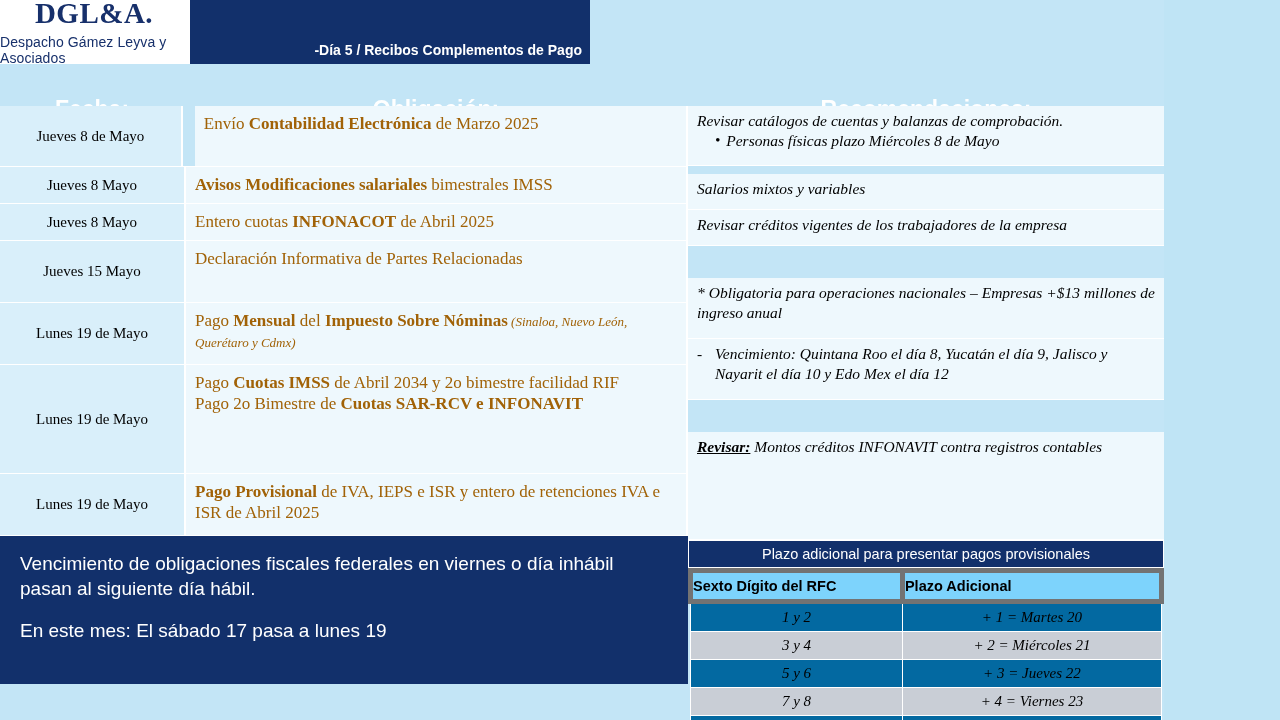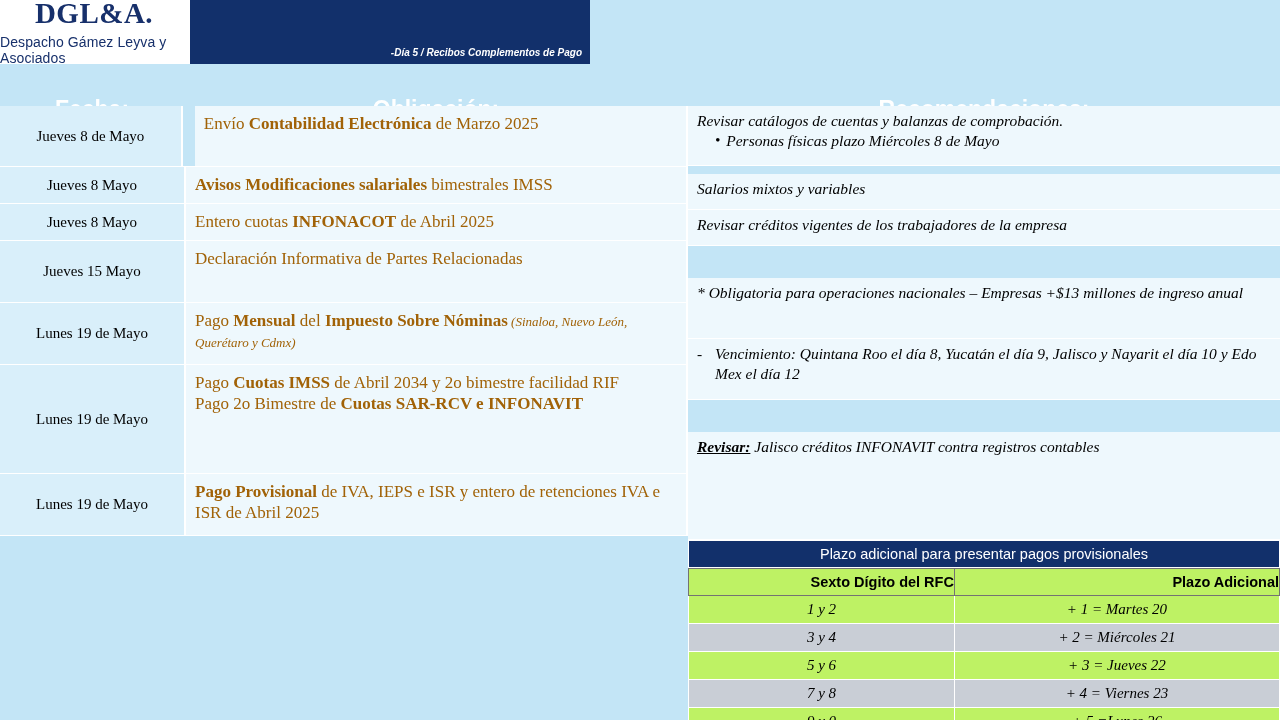--- a/index.html
+++ b/index.html
@@ -2,21 +2,21 @@
 <html><head>
 <meta charset="utf-8">
 <style>
   html,body{margin:0;padding:0;}
   body{
     width:1280px;height:720px;
     background:#bfe4f5;
     font-family:"Liberation Sans", sans-serif;
     overflow:hidden;
   }
-  .page{position:relative;width:1280px;height:720px;background:#c3e5f6;}
+  .page{position:relative;width:1164px;height:720px;background:#c3e5f6;}
 
   
   .header{display:flex;height:64px;align-items:stretch;}
   .logo-box{
     width:188px;background:#ffffff;display:flex;flex-direction:column;
     align-items:center;justify-content:center;border-right:2px solid #ffffff;
   }
   .logo-main{
     font-family:"Liberation Serif", serif;
     font-size:29px;font-weight:bold;color:#17306b;letter-spacing:.5px;line-height:1;
@@ -29,21 +29,21 @@
   }
   .title-box .title{
     color:#ffffff;font-size:31px;font-weight:bold;letter-spacing:.5px;
     text-shadow:1px 1px 2px rgba(0,0,0,.6);
   }
   .subtitle-box{
     width:400px;background:#12306b;display:flex;align-items:flex-end;justify-content:flex-end;
     padding:0 8px 6px 0;box-sizing:border-box;
   }
   .subtitle-box .subtitle{
-    color:#ffffff;font-size:10px;font-style:italic;font-weight:bold;
+    color:#ffffff;font-size:14px;font-weight:bold;
   }
 
   
   .colhead{display:flex;height:42px;}
   .colhead div{
     background:#1573c4;color:#ffffff;font-size:23px;font-weight:bold;
     display:flex;align-items:center;justify-content:center;
     border-right:2px solid #ffffff;box-sizing:border-box;margin-top:45px;
   }
   .ch-fecha{width:186px;}
@@ -93,28 +93,28 @@
   .note p:last-child{margin-bottom:0;}
 
   
   .plazo{margin-left:0;}
   .plazo-title{
     background:#12306b;color:#ffffff;text-align:center;font-size:14.5px;
     padding:5px 0;border:1px solid #ffffff;box-sizing:border-box;
   }
   .plazo table{border-collapse:collapse;width:100%;}
   .plazo th{
-    background:#bef264;color:#000;font-size:14.5px;font-weight:bold;
-    padding:5px 0;border:1px solid #737373;text-align:right;
+    background:#7dd3fc;color:#000;font-size:14.5px;font-weight:bold;
+    padding:5px 0;border:5px solid #737373;text-align:left;
   }
   .plazo td{
     font-family:"Liberation Serif", serif;font-style:italic;font-size:15px;
     padding:5px 0;border:1px solid #ffffff;text-align:center;color:#000;
   }
-  .plazo tr.odd td{background:#bef264;}
+  .plazo tr.odd td{background:#0369a1;}
   .plazo tr.even td{background:#c9ced6;font-style:italic;}
   .plazo col.c1{width:45%;}
 </style>
 </head>
 <body>
 
 <div class="page">
 
   <div class="header">
     <div class="logo-box">
@@ -182,20 +182,24 @@
         </div>
       </div>
 
       <div class="row" style="height:61px;">
         <div class="c-fecha">Lunes 19 de Mayo</div>
         <div class="c-oblig">
           <b>Pago Provisional</b><span> de IVA, IEPS e ISR y entero de retenciones IVA e ISR de Abril 2025</span>
         </div>
       </div>
 
+      <div class="note">
+        <p>Vencimiento de obligaciones fiscales federales en viernes o día inhábil pasan al siguiente día hábil.</p>
+        <p>En este mes: El sábado 17 pasa a lunes 19</p>
+      </div>
     </div>
 
     <div class="right-col">
 
       <div class="c-reco" style="height:60px;">
         <div>Revisar catálogos de cuentas y balanzas de comprobación.</div>
         <div class="bullet">
           <span class="dot">•</span>
           <span>Personas físicas plazo Miércoles 8 de Mayo</span>
         </div>
@@ -207,21 +211,21 @@
 
       <div class="c-reco" style="height:61px;">
         <div class="dashrow">
           <span class="dash">-</span>
           <span>Vencimiento: Quintana Roo el día 8, Yucatán el día 9, Jalisco y Nayarit el día 10 y Edo Mex el día 12</span>
         </div>
       </div>
 
       <div class="c-reco justify" style="height:108px;">
         <div>
-          <b class="u">Revisar:</b><span> Jalisco créditos INFONAVIT contra registros contables</span>
+          <b class="u">Revisar:</b><span> Montos créditos INFONAVIT contra registros contables</span>
         </div>
       </div>
 
       <div class="plazo">
         <div class="plazo-title">Plazo adicional para presentar pagos provisionales</div>
         <table>
           <colgroup>
               <col class="c1">
               <col>
             </colgroup>

